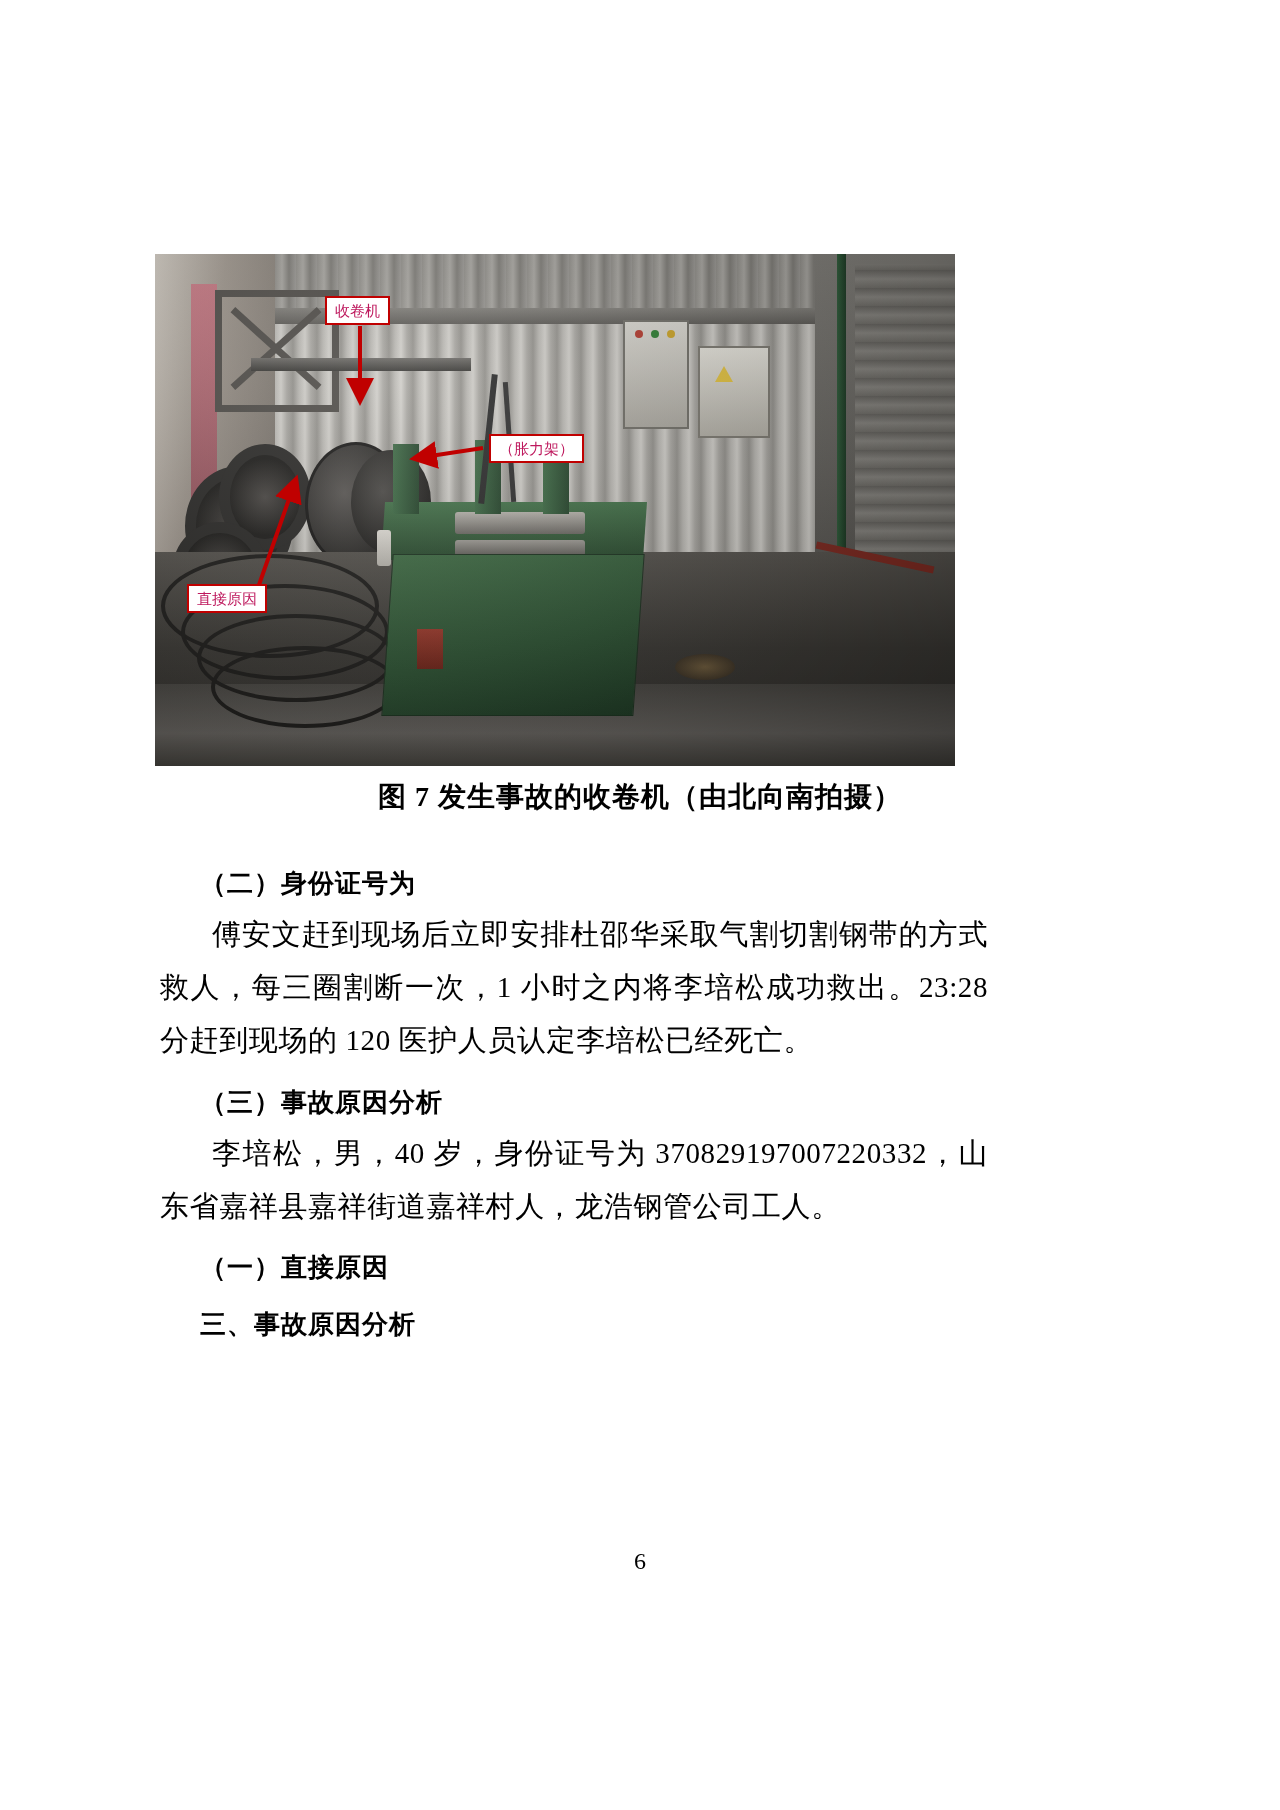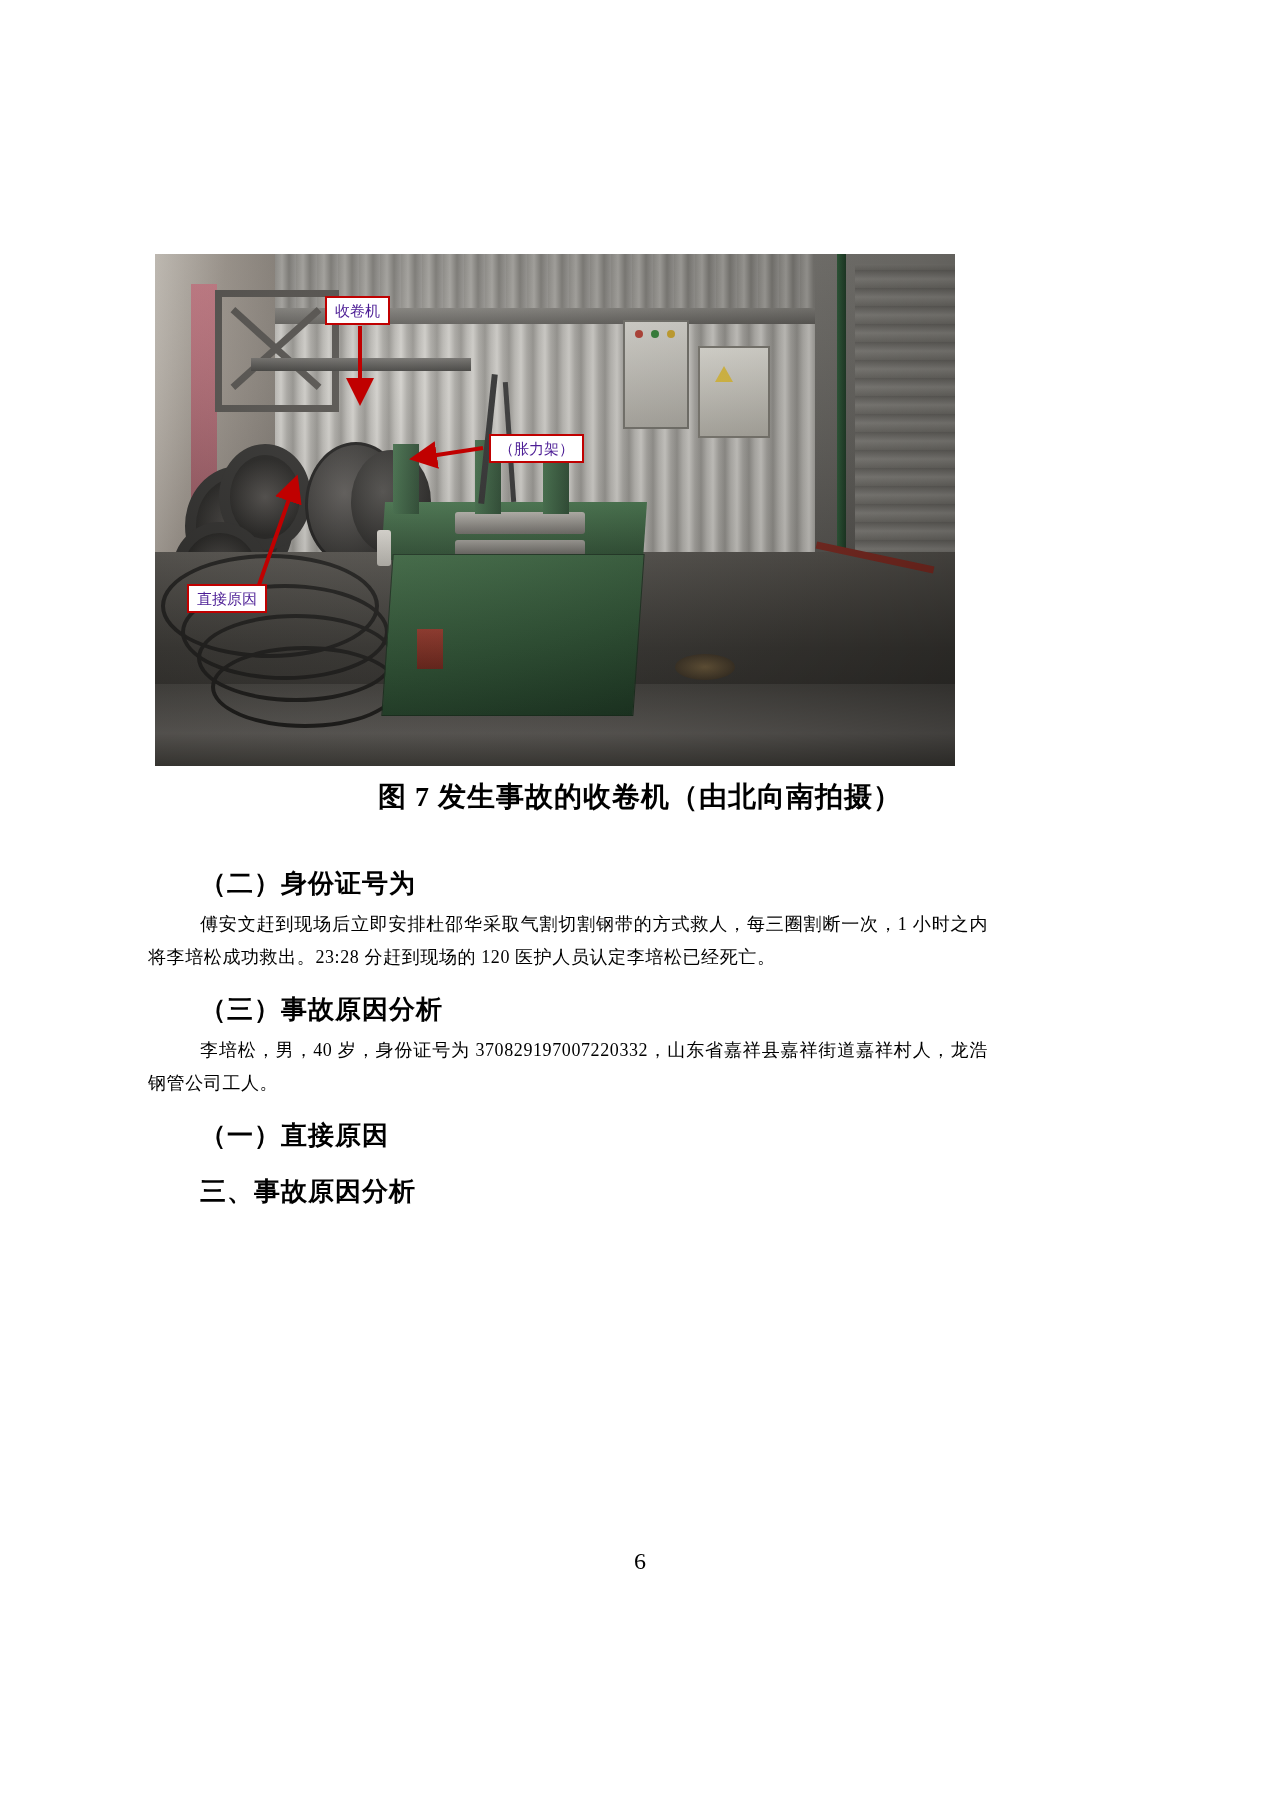--- a/index.html
+++ b/index.html
@@ -236,21 +236,21 @@
     position: absolute; left: 0; top: 0; width: 800px; height: 512px;
     background: radial-gradient(ellipse at 30% 25%, rgba(255,255,255,.12) 0%, rgba(0,0,0,.18) 70%, rgba(0,0,0,.38) 100%);
     pointer-events: none;
   }
 
   
   .callout {
     position: absolute;
     border: 2px solid #c00000;
     background: #ffffff;
-    color: #4c1d95;
+    color: #be185d;
     font-family: "Liberation Sans", "DejaVu Sans", sans-serif;
     font-size: 15px;
     line-height: 1;
     padding: 5px 8px;
     white-space: nowrap;
     font-weight: 500;
   }
   .arrow-svg {
     position: absolute;
     left: 0; top: 0; width: 800px; height: 512px;
@@ -280,26 +280,26 @@
   .heading {
     font-size: 26px;
     font-weight: bold;
     line-height: 1.55;
     margin: 16px 0 4px 0;
     text-indent: 52px;
     letter-spacing: 1px;
   }
 
   .para {
-    font-size: 18px;
+    font-size: 29px;
     line-height: 1.82;
     text-indent: 52px;
     letter-spacing: 0.6px;
     text-align: justify;
-    margin: 0 0 2px 0;
+    margin: 0 0 2px 12px;
   }
 
   .page-number {
     position: absolute;
     left: 0;
     top: 1548px;
     width: 1280px;
     text-align: center;
     font-size: 24px;
   }

